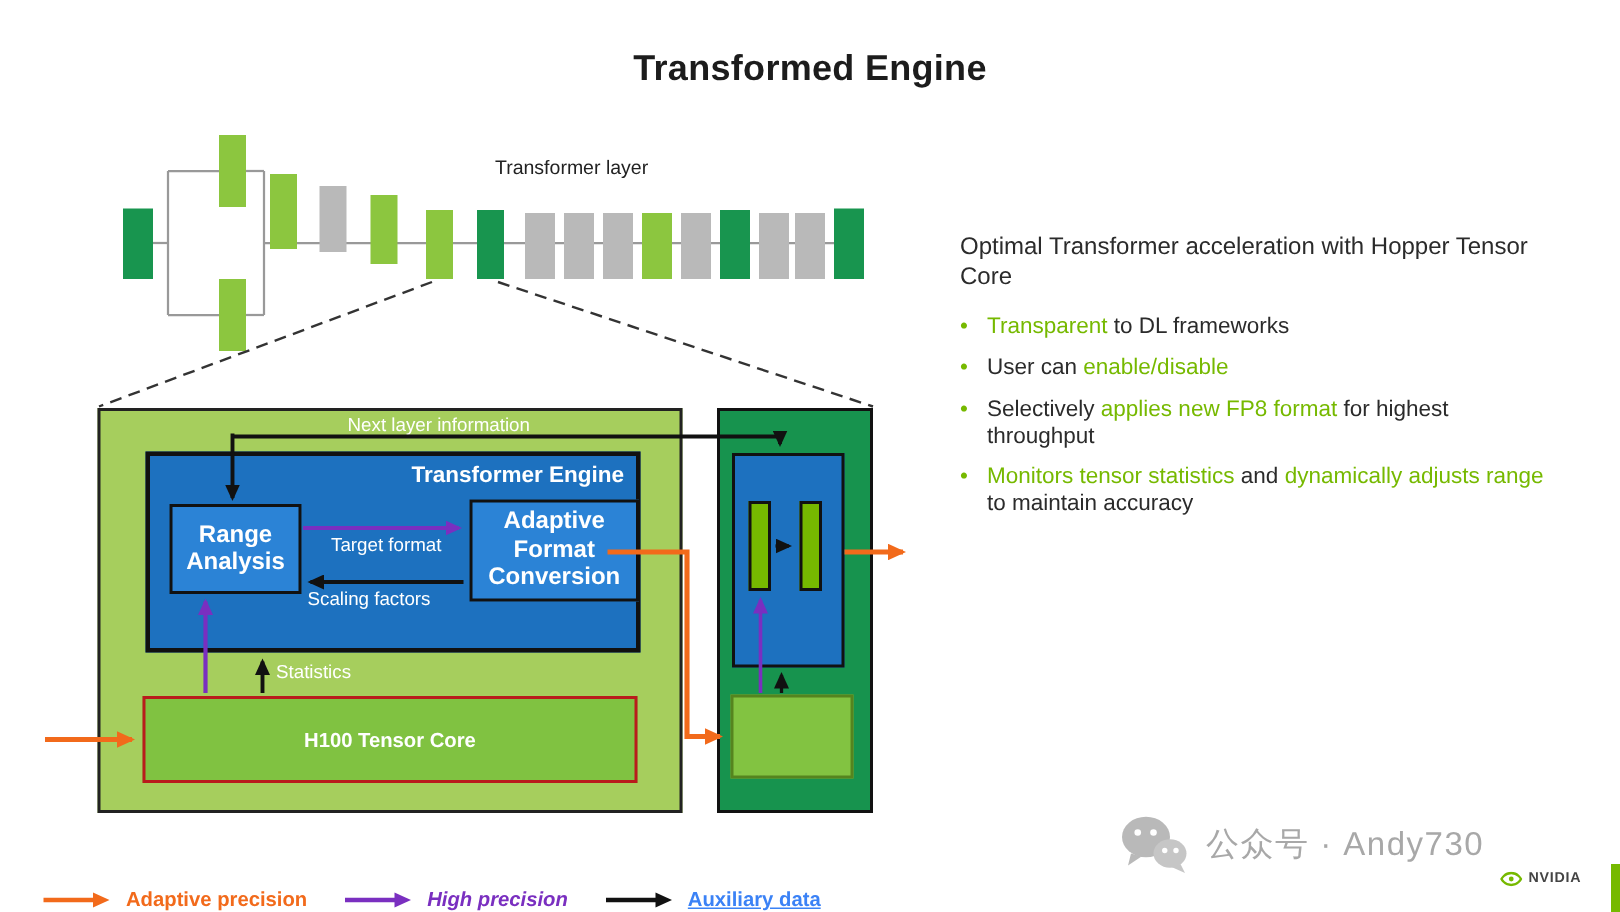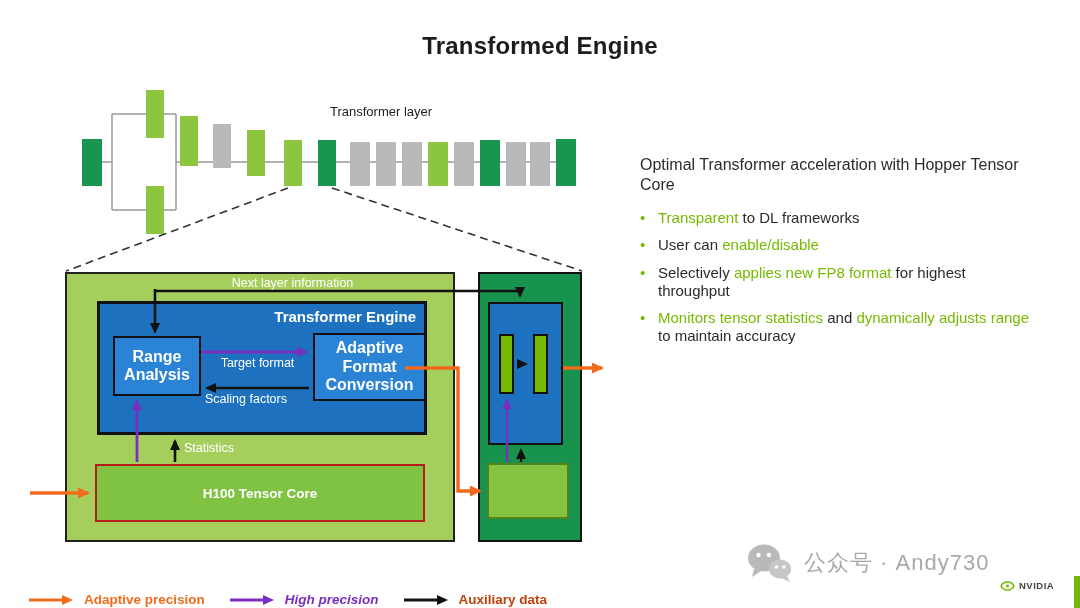--- a/index.html
+++ b/index.html
@@ -214,21 +214,21 @@
           <line x1="1" y1="6" x2="35" y2="6" stroke="#7a2fc0" stroke-width="3"></line>
           <path d="M34,1 L45,6 L34,11 Z" fill="#7a2fc0"></path>
         </svg>
         <span style="color: rgb(122, 47, 192); font-style: italic;">High precision</span>
       </div>
       <div class="legend-item">
         <svg width="46" height="12">
           <line x1="1" y1="6" x2="35" y2="6" stroke="#111111" stroke-width="3"></line>
           <path d="M34,1 L45,6 L34,11 Z" fill="#111111"></path>
         </svg>
-        <span style="color: #c2410c;">Auxiliary data</span>
+        <span style="color: #3b82f6; text-decoration: underline;">Auxiliary data</span>
       </div>
     </div>
 
   <div class="watermark">
     <svg width="46" height="40" viewBox="0 0 46 40">
       <ellipse cx="18" cy="15" rx="16" ry="13.5" fill="#b9b9b9"></ellipse>
       <path d="M8,26 L6,34 L15,28 Z" fill="#b9b9b9"></path>
       <circle cx="12.5" cy="12" r="2.2" fill="#fff"></circle>
       <circle cx="23" cy="12" r="2.2" fill="#fff"></circle>
       <ellipse cx="34" cy="26" rx="11" ry="9.5" fill="#c6c6c6"></ellipse>

